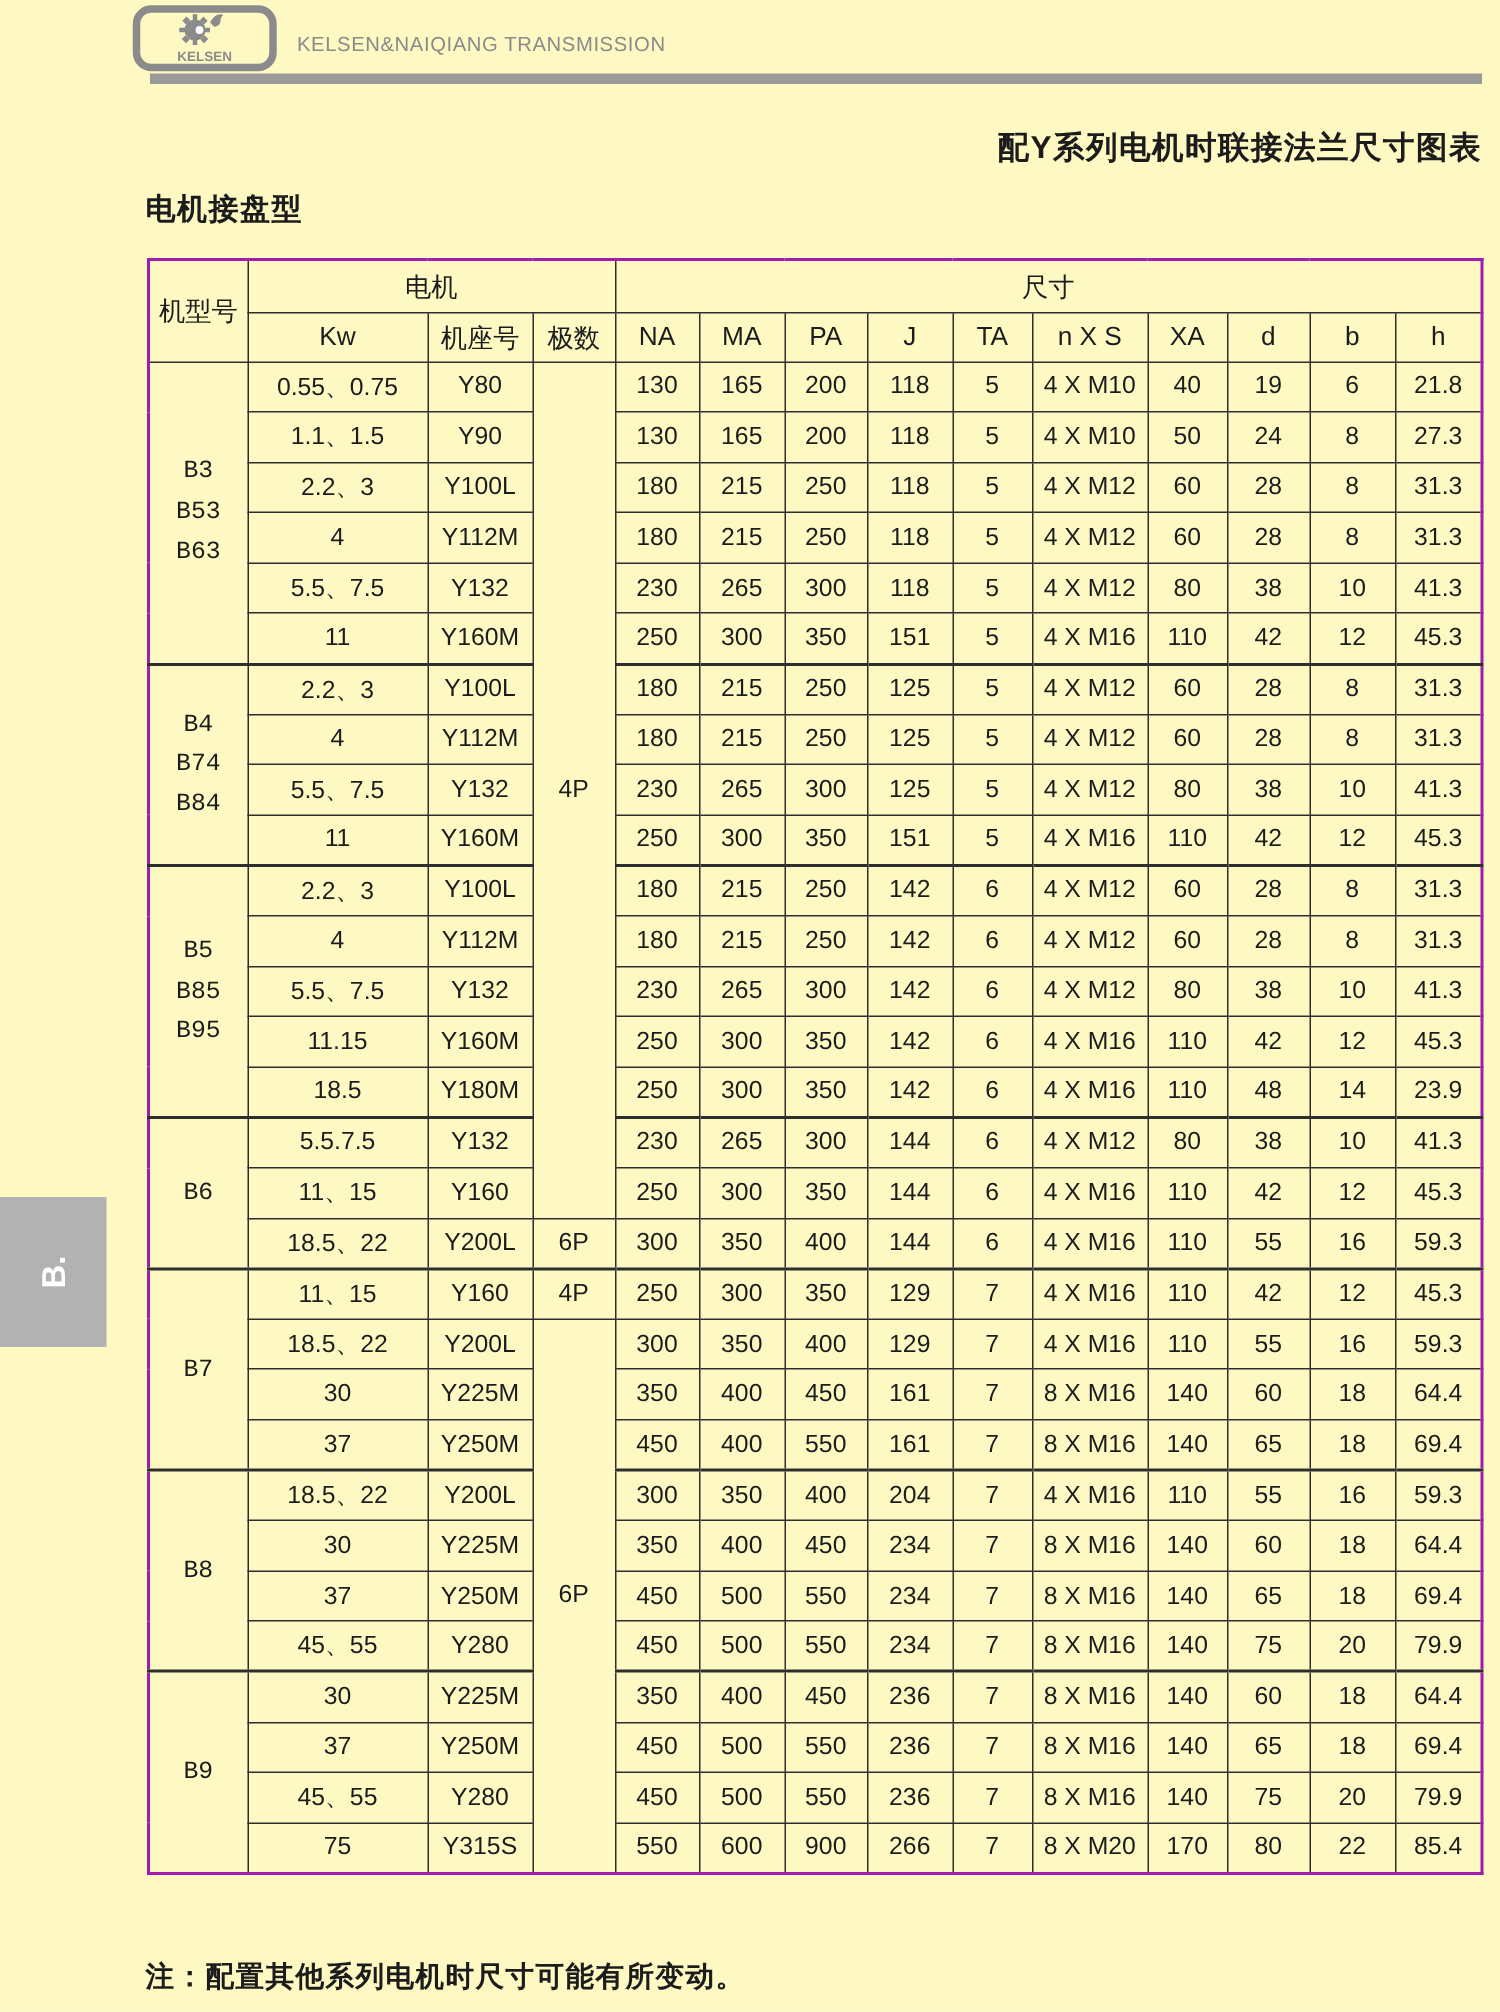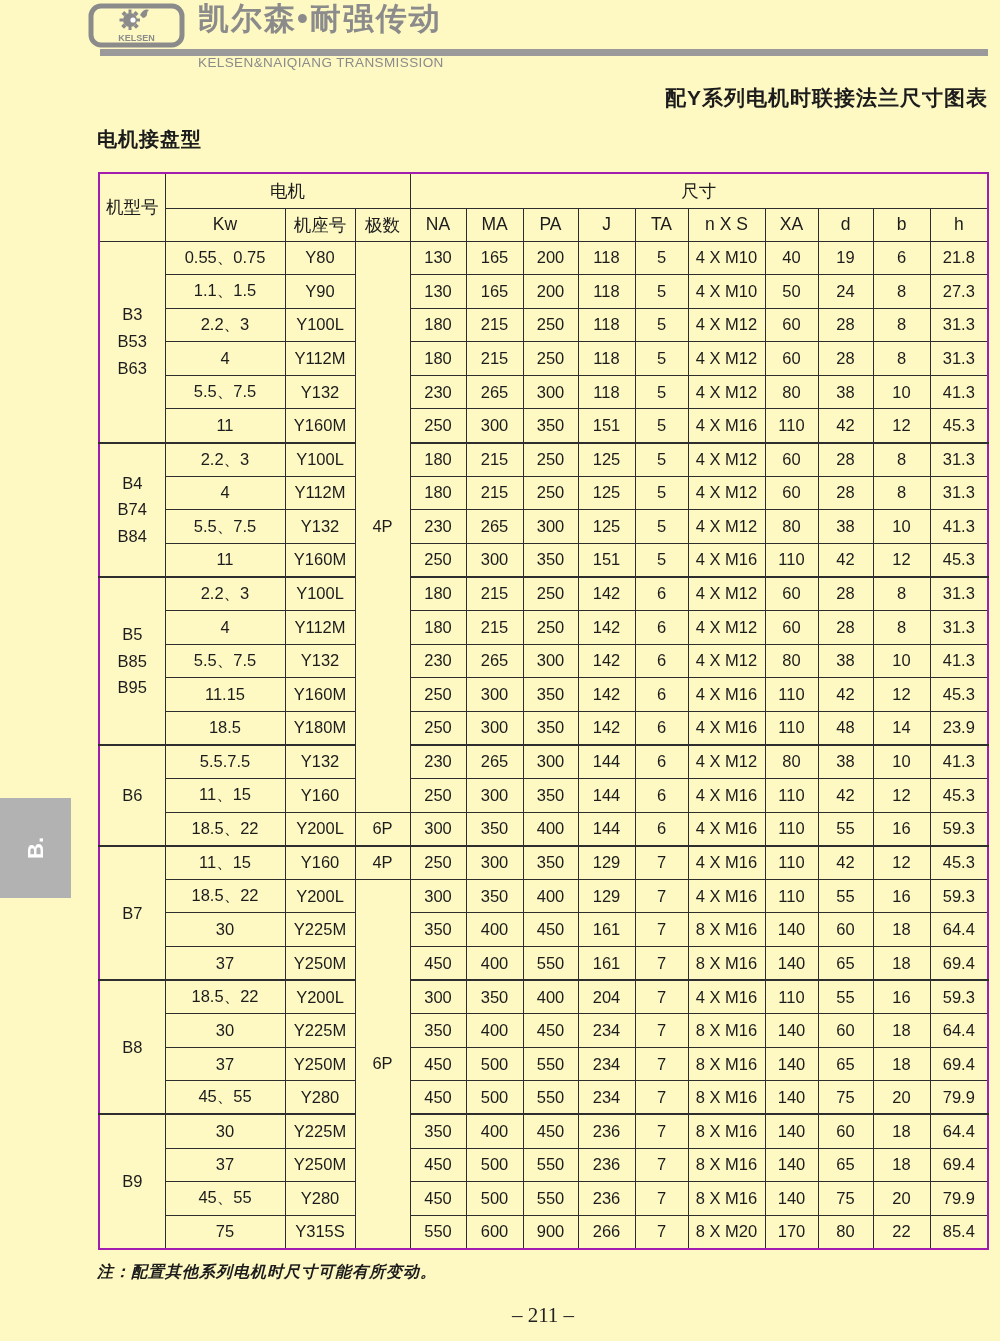--- a/index.html
+++ b/index.html
@@ -31,23 +31,23 @@
   table.dims th, table.dims td {
     border:1px solid #2e2e2e; text-align:center; vertical-align:middle;
     padding:0; font-size:16.5px; font-weight:400; color:#1c1c1c;
     overflow:hidden; white-space:nowrap;
   }
   table.dims thead tr:first-child { height:35px; }
   table.dims thead tr:last-child  { height:33px;margin-left:48px; }
   table.dims thead th { font-size:17.5px; }
   table.dims tbody tr { height:33.6px; }
   table.dims tbody tr.group-start td { border-top-width:2px; }
-  td.model-cell { line-height:1.62; font-size:16.5px; }
+  td.model-cell { line-height:1.62; font-size:16.5px;font-family:Liberation Mono, monospace; }
   
-  .note { position:absolute; top:1262px; left:97px; font-size:16px; font-weight:700; letter-spacing:1px;font-style:italic; }
+  .note { position:absolute; top:1305px; left:97px; font-size:19px; font-weight:700; letter-spacing:1px; }
   .page-num { position:absolute; top:1303px; left:98px; width:890px; text-align:center;
               font-family:"Liberation Serif","DejaVu Serif",serif; font-size:21px; color:#222; }
 </style>
 </head>
 <body>
 
 <div class="page">
 
   <div class="brand-row">
     <svg class="logo-badge" width="97" height="45" viewBox="0 0 97 45" aria-hidden="true">
@@ -63,21 +63,20 @@
           <rect x="46" y="9" width="4" height="3.5" transform="rotate(45 48 10.5)"></rect>
           <rect x="34" y="21.5" width="4" height="3.5" transform="rotate(45 36 23)"></rect>
           <rect x="46" y="21.5" width="4" height="3.5" transform="rotate(-45 48 23)"></rect>
         </g>
         <path d="M52 12 q4 -7 9 -5 q-2 1 -2 4 q0 3 -4 4 z"></path>
         <circle cx="45" cy="17" r="2.6" fill="#ffffff"></circle>
       </g>
       <text x="48.5" y="37.5" text-anchor="middle" font-size="9" font-weight="bold" fill="#8b8b8b" font-family="Liberation Sans, sans-serif">KELSEN</text>
     </svg>
     <div class="brand-text">
-      <div class="brand-cn">凯尔森•耐强传动</div>
       <div class="brand-en">KELSEN&amp;NAIQIANG TRANSMISSION</div>
     </div>
   </div>
   <div class="rule-bar"></div>
 
   <div class="doc-title">配Y系列电机时联接法兰尺寸图表</div>
   <div class="doc-subtitle">电机接盘型</div>
 
   <div class="side-tab">
     <span>B.</span>
@@ -571,15 +570,14 @@
           <td>8 X M20</td>
           <td>170</td>
           <td>80</td>
           <td>22</td>
           <td>85.4</td>
         </tr>
       </tbody>
   </table>
 
   <div class="note">注：配置其他系列电机时尺寸可能有所变动。</div>
-  <div class="page-num">– 211 –</div>
 
 </div>
 
 </body></html>

